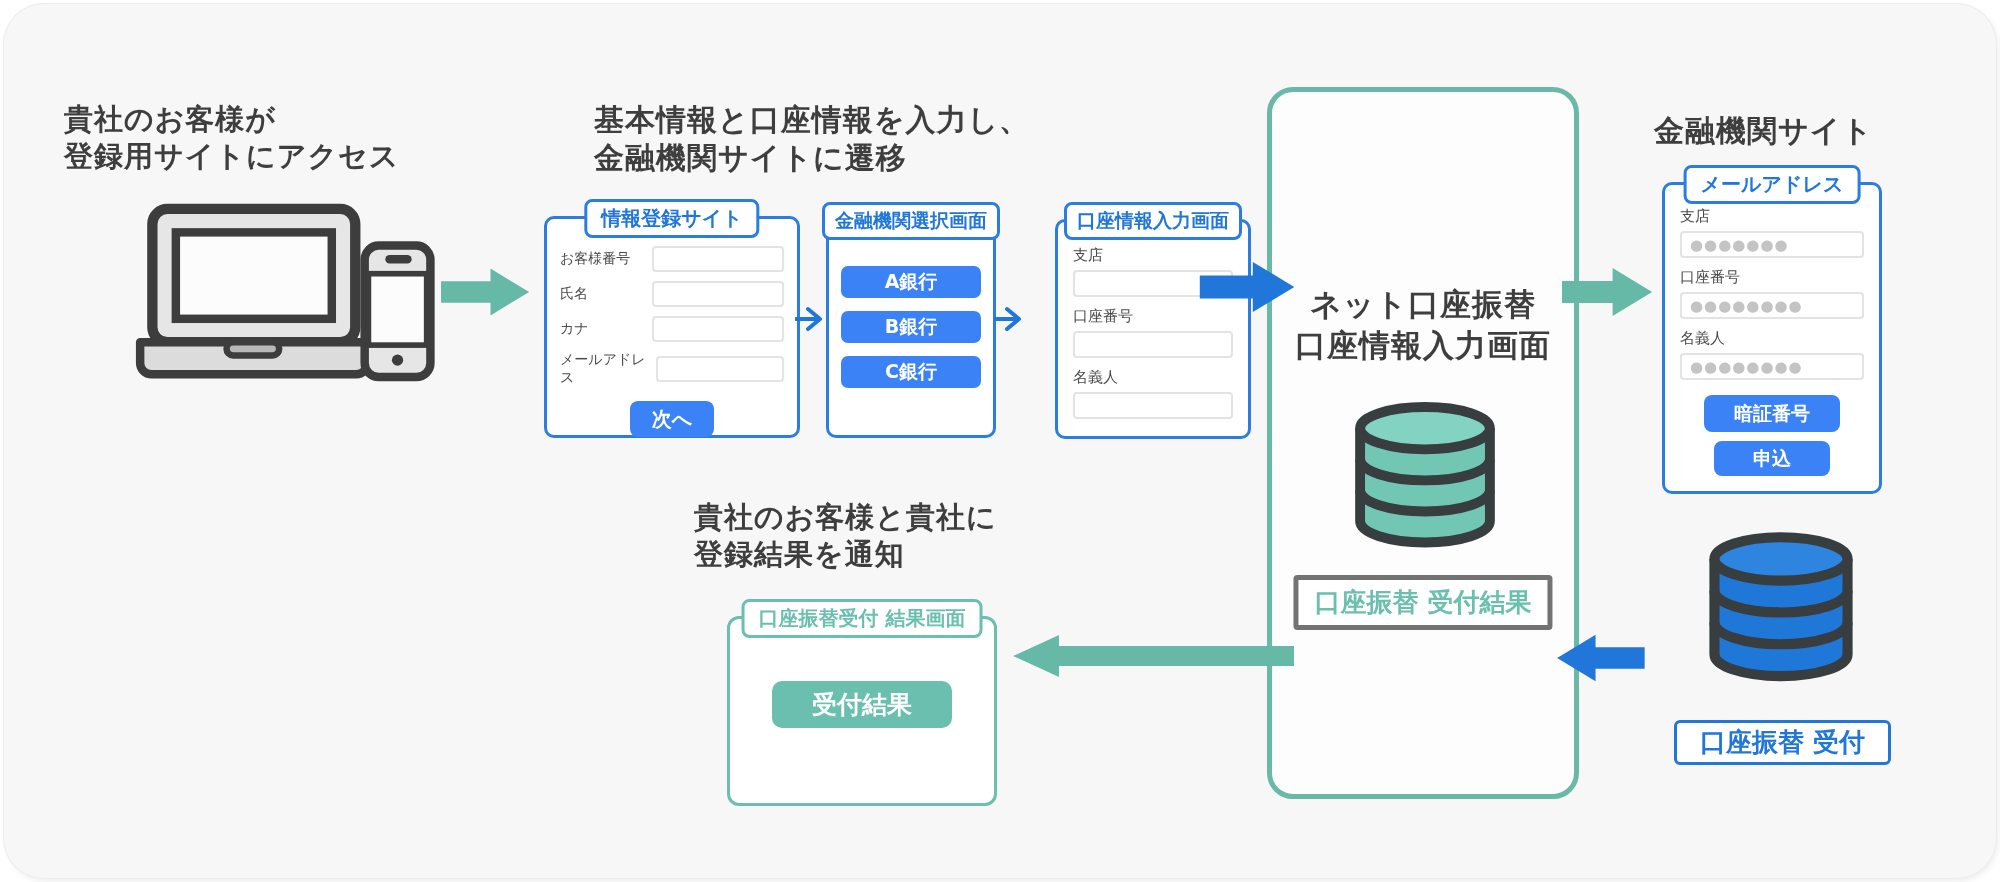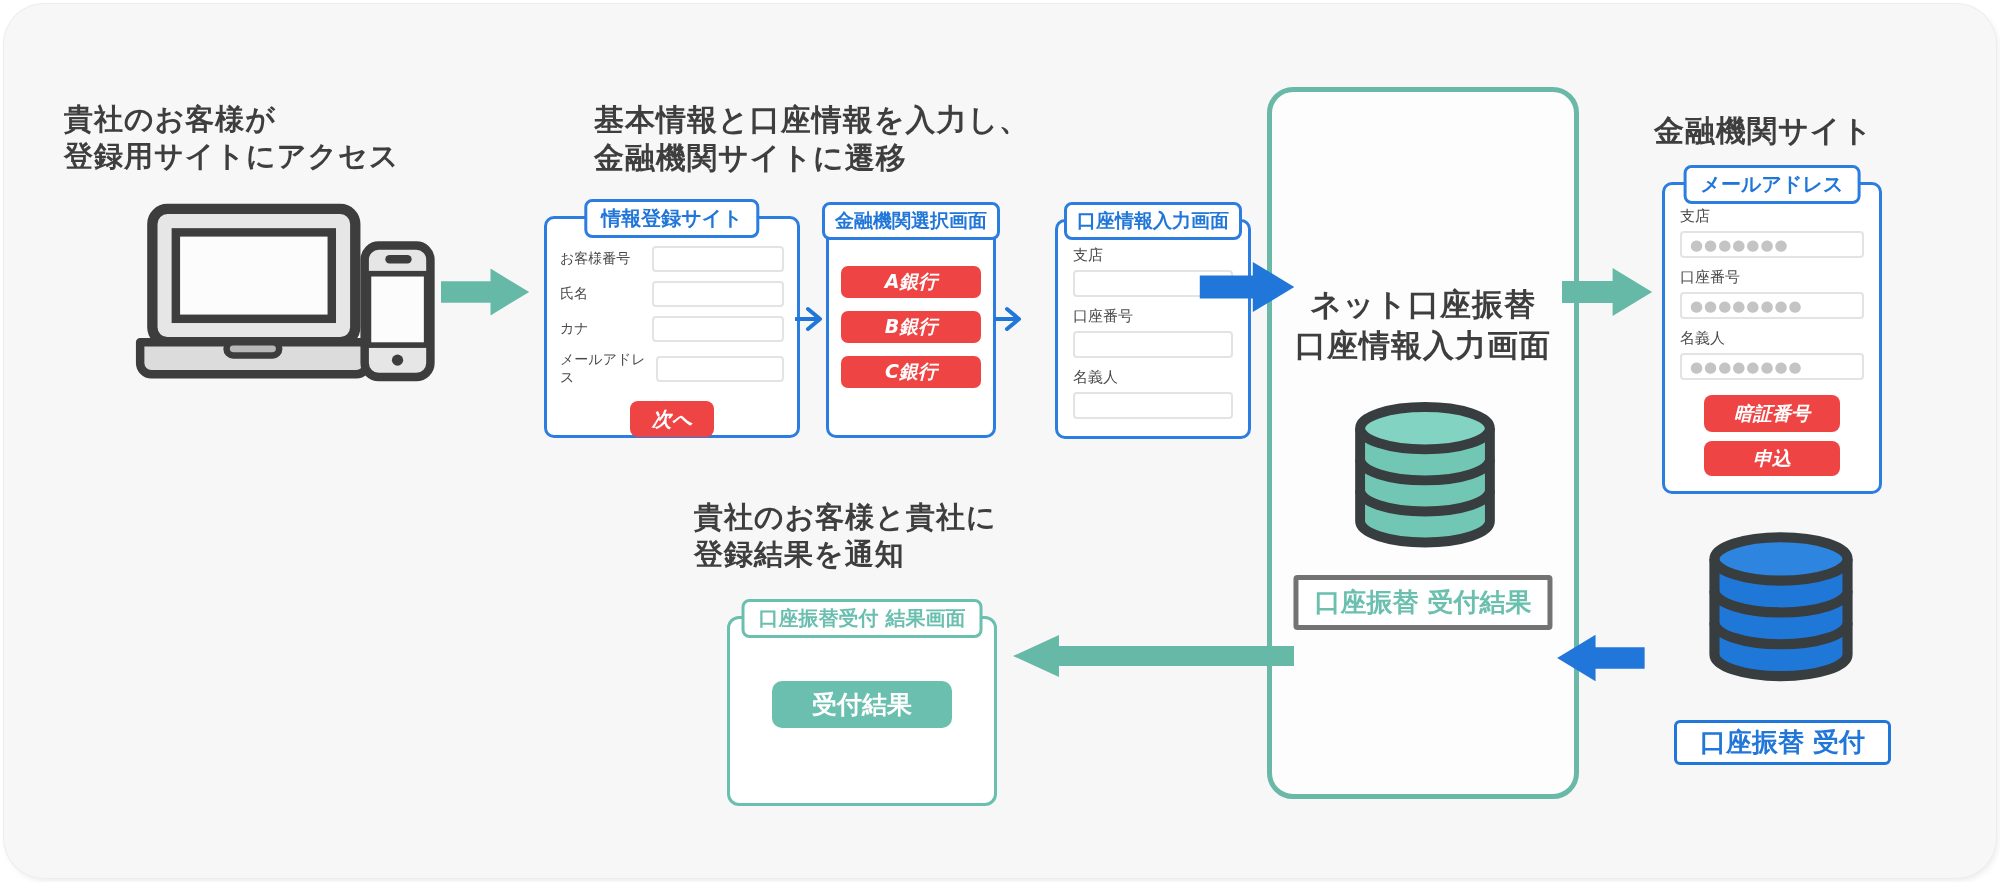--- a/index.html
+++ b/index.html
@@ -24,23 +24,23 @@
   .row .lbl{font-size:14px;color:#4a4a4a;font-weight:500;}
   .input{background:#fff;border:2px solid #e3e3e3;border-radius:4px;box-sizing:border-box;}
   .inp-sm{width:132px;height:26px;}
   .inp-full{width:100%;height:27px;}
 
   
   .group{margin:10px 15px 0 15px;}
   .group .lbl{font-size:15px;color:#4a4a4a;font-weight:500;margin-bottom:5px;}
   .dots{font-size:15px;color:#c4c4c4;line-height:24px;padding-left:8px;letter-spacing:1px;}
 
-  .btn-blue{background:#ef4444;color:#fff;font-weight:700;border:none;border-radius:8px;
+  .btn-blue{background:#3b82f6;color:#fff;font-weight:700;border:none;border-radius:8px;
             display:flex;align-items:center;justify-content:center;cursor:pointer;
-            font-family:"DejaVu Sans",sans-serif;font-style:italic;}
+            font-family:"DejaVu Sans",sans-serif;}
   .btn-teal{background:#6abfae;color:#fff;font-weight:700;border:none;border-radius:10px;
             display:flex;align-items:center;justify-content:center;cursor:pointer;
             font-family:"DejaVu Sans",sans-serif;}
 
   .gateway{position:absolute;left:1263px;top:83px;width:312px;height:712px;background:#fdfdfd;
            border:5px solid #6ab8a8;border-radius:26px;box-sizing:border-box;z-index:1;}
   .gateway-title{position:absolute;top:192px;left:0;width:100%;text-align:center;color:#3e3e3e;
                  font-weight:700;font-size:31px;line-height:1.32;letter-spacing:1px;}
   .badge{position:absolute;background:#fff;box-sizing:border-box;display:flex;align-items:center;
          justify-content:center;font-weight:700;white-space:nowrap;}
@@ -183,21 +183,21 @@
       </div>
       <div class="group">
         <div class="lbl">口座番号</div>
         <div class="input inp-full dots">●●●●●●●●</div>
       </div>
       <div class="group">
         <div class="lbl">名義人</div>
         <div class="input inp-full dots">●●●●●●●●</div>
       </div>
       <button class="btn-blue" style="width:136px;height:37px;margin:15px auto 0 auto;font-size:19px;">暗証番号</button>
-      <button class="btn-blue" style="width:136px;height:35px;margin:9px auto 0 auto;font-size:19px;">申込</button>
+      <button class="btn-blue" style="width:116px;height:35px;margin:9px auto 0 auto;font-size:19px;">申込</button>
     </div>
 
     <div class="abs" style="left:1690px;top:526px;">
       <svg width="174" height="162" viewBox="0 0 120 112">
         <path d="M14 64 v22 a46 15 0 0 0 92 0 v-22" fill="#1f78d8" stroke="#383d40" stroke-width="7" stroke-linejoin="round"></path>
         <path d="M14 42 v22 a46 15 0 0 0 92 0 v-22" fill="#1f78d8" stroke="#383d40" stroke-width="7" stroke-linejoin="round"></path>
         <path d="M14 20 v22 a46 15 0 0 0 92 0 v-22" fill="#1f78d8" stroke="#383d40" stroke-width="7" stroke-linejoin="round"></path>
         <ellipse cx="60" cy="20" rx="46" ry="15" fill="#2e85e0" stroke="#383d40" stroke-width="7"></ellipse>
       </svg>
     </div>

